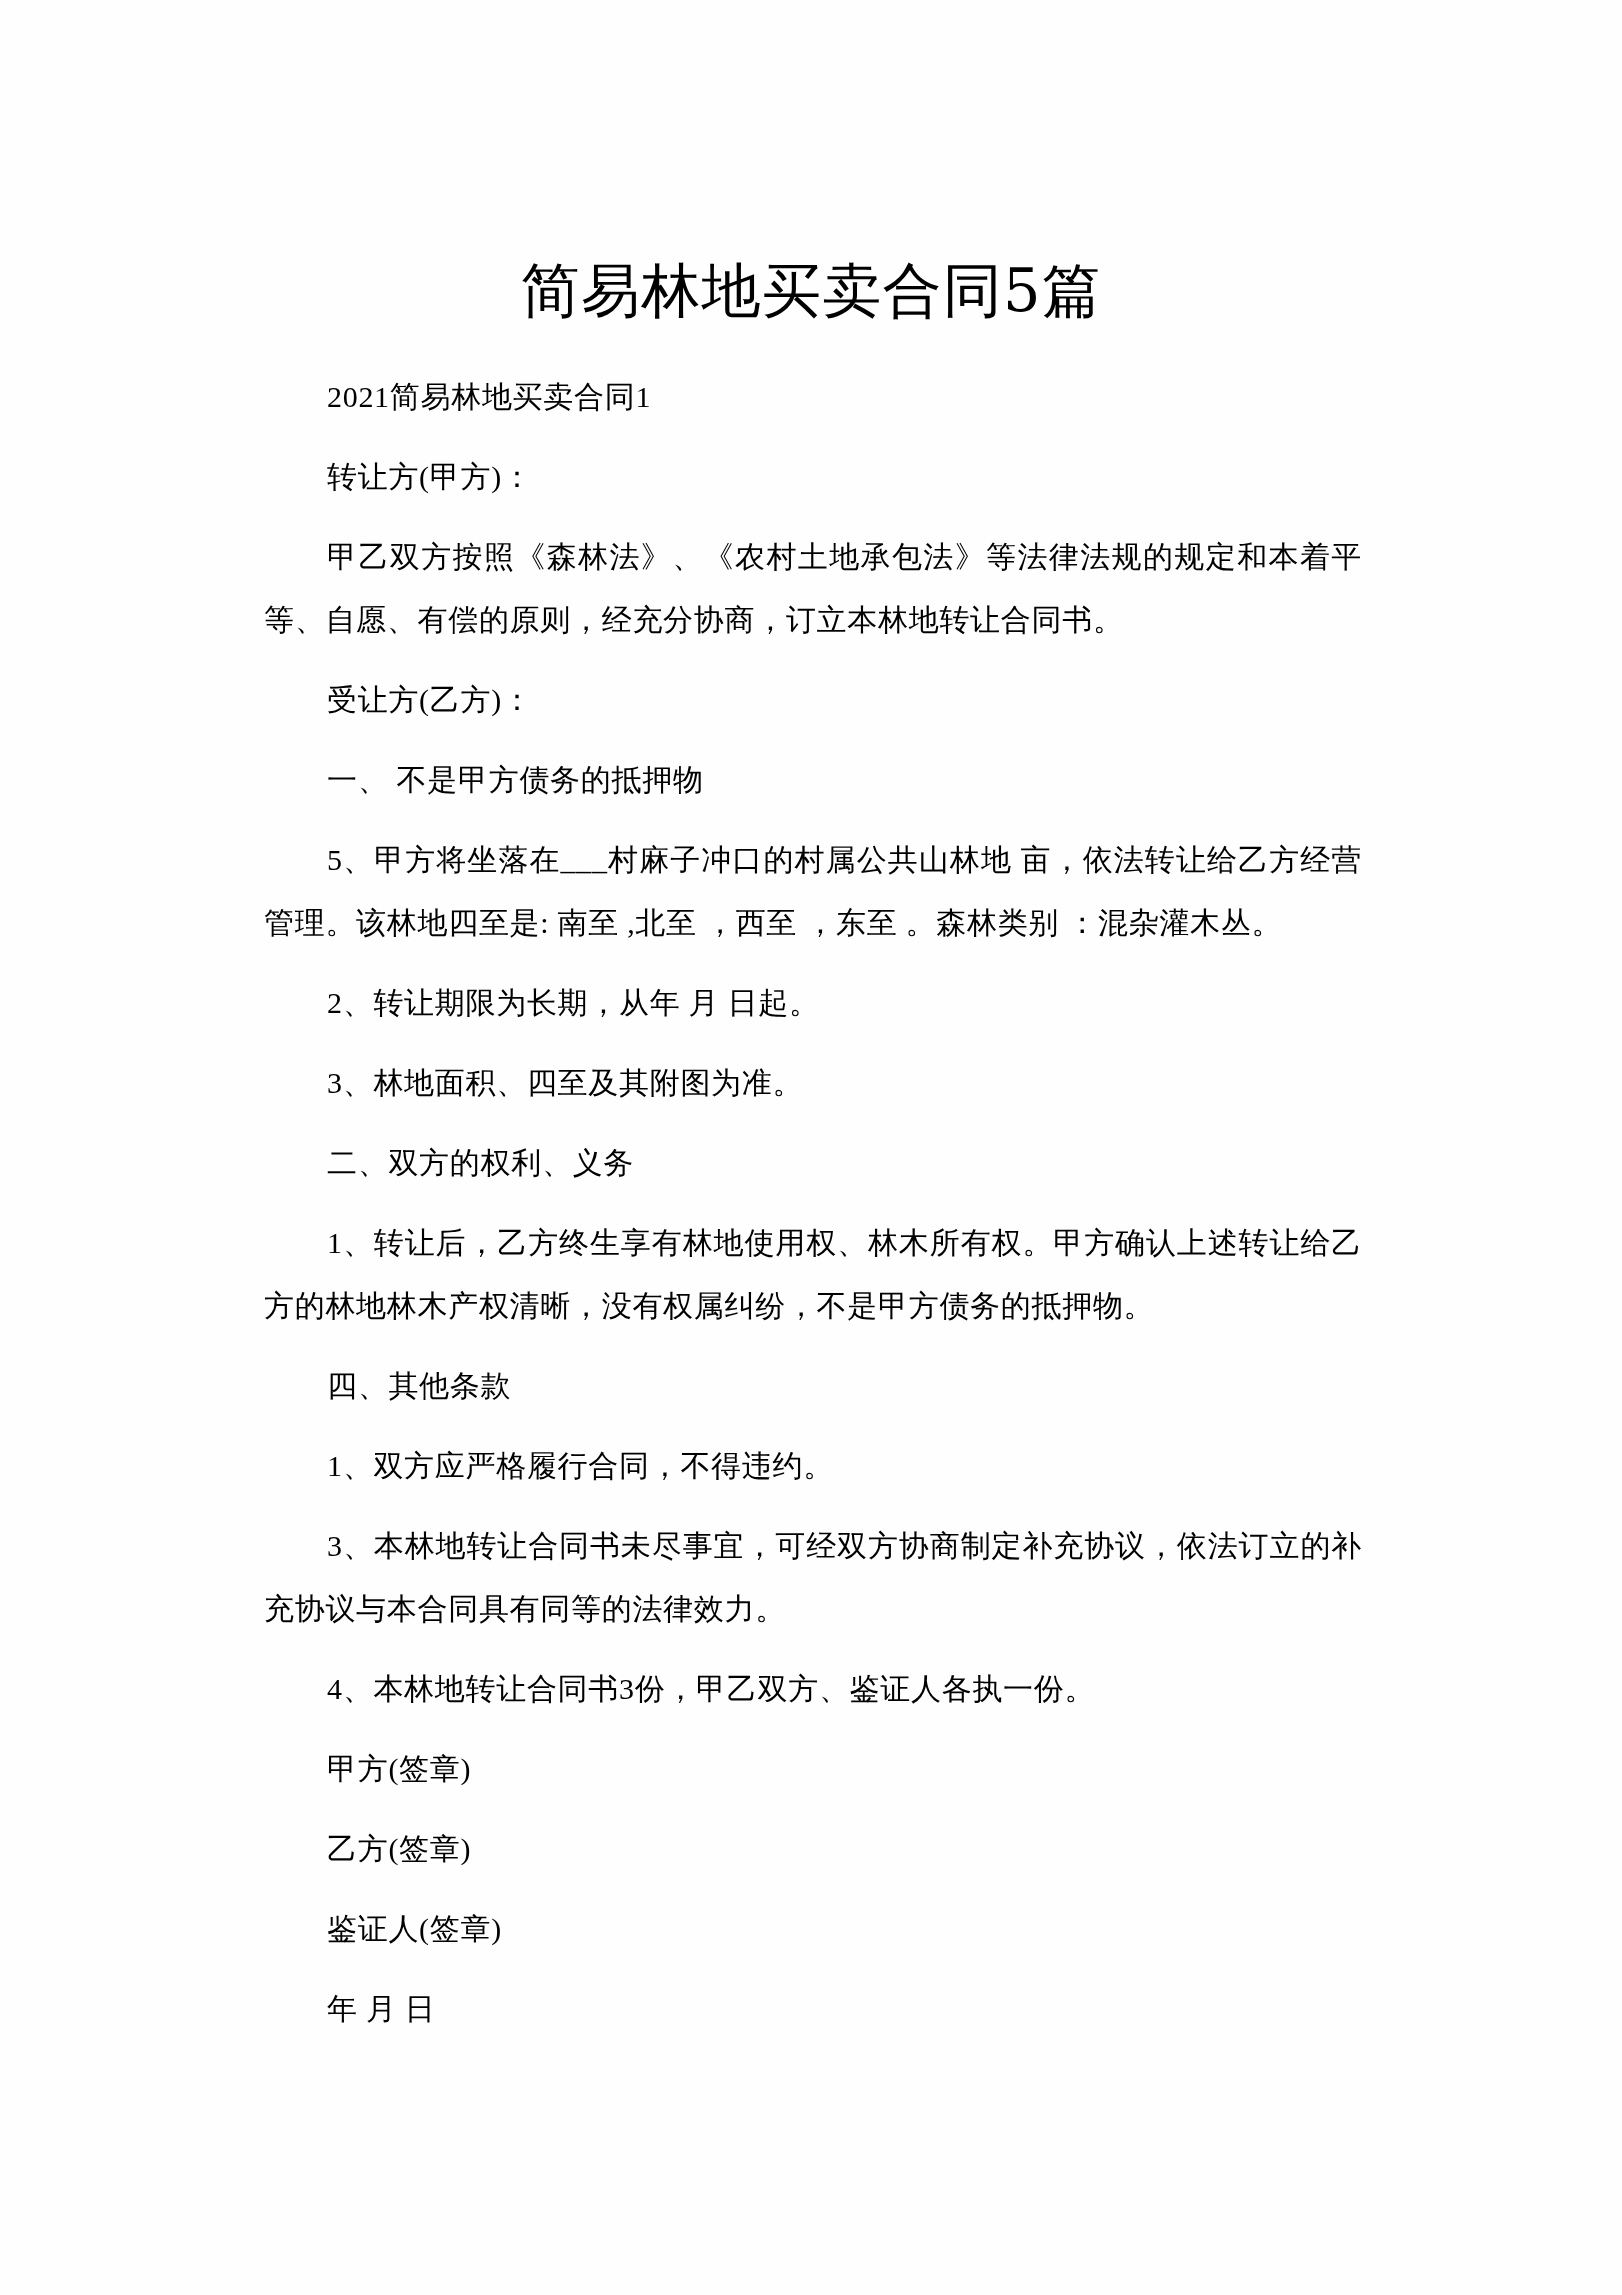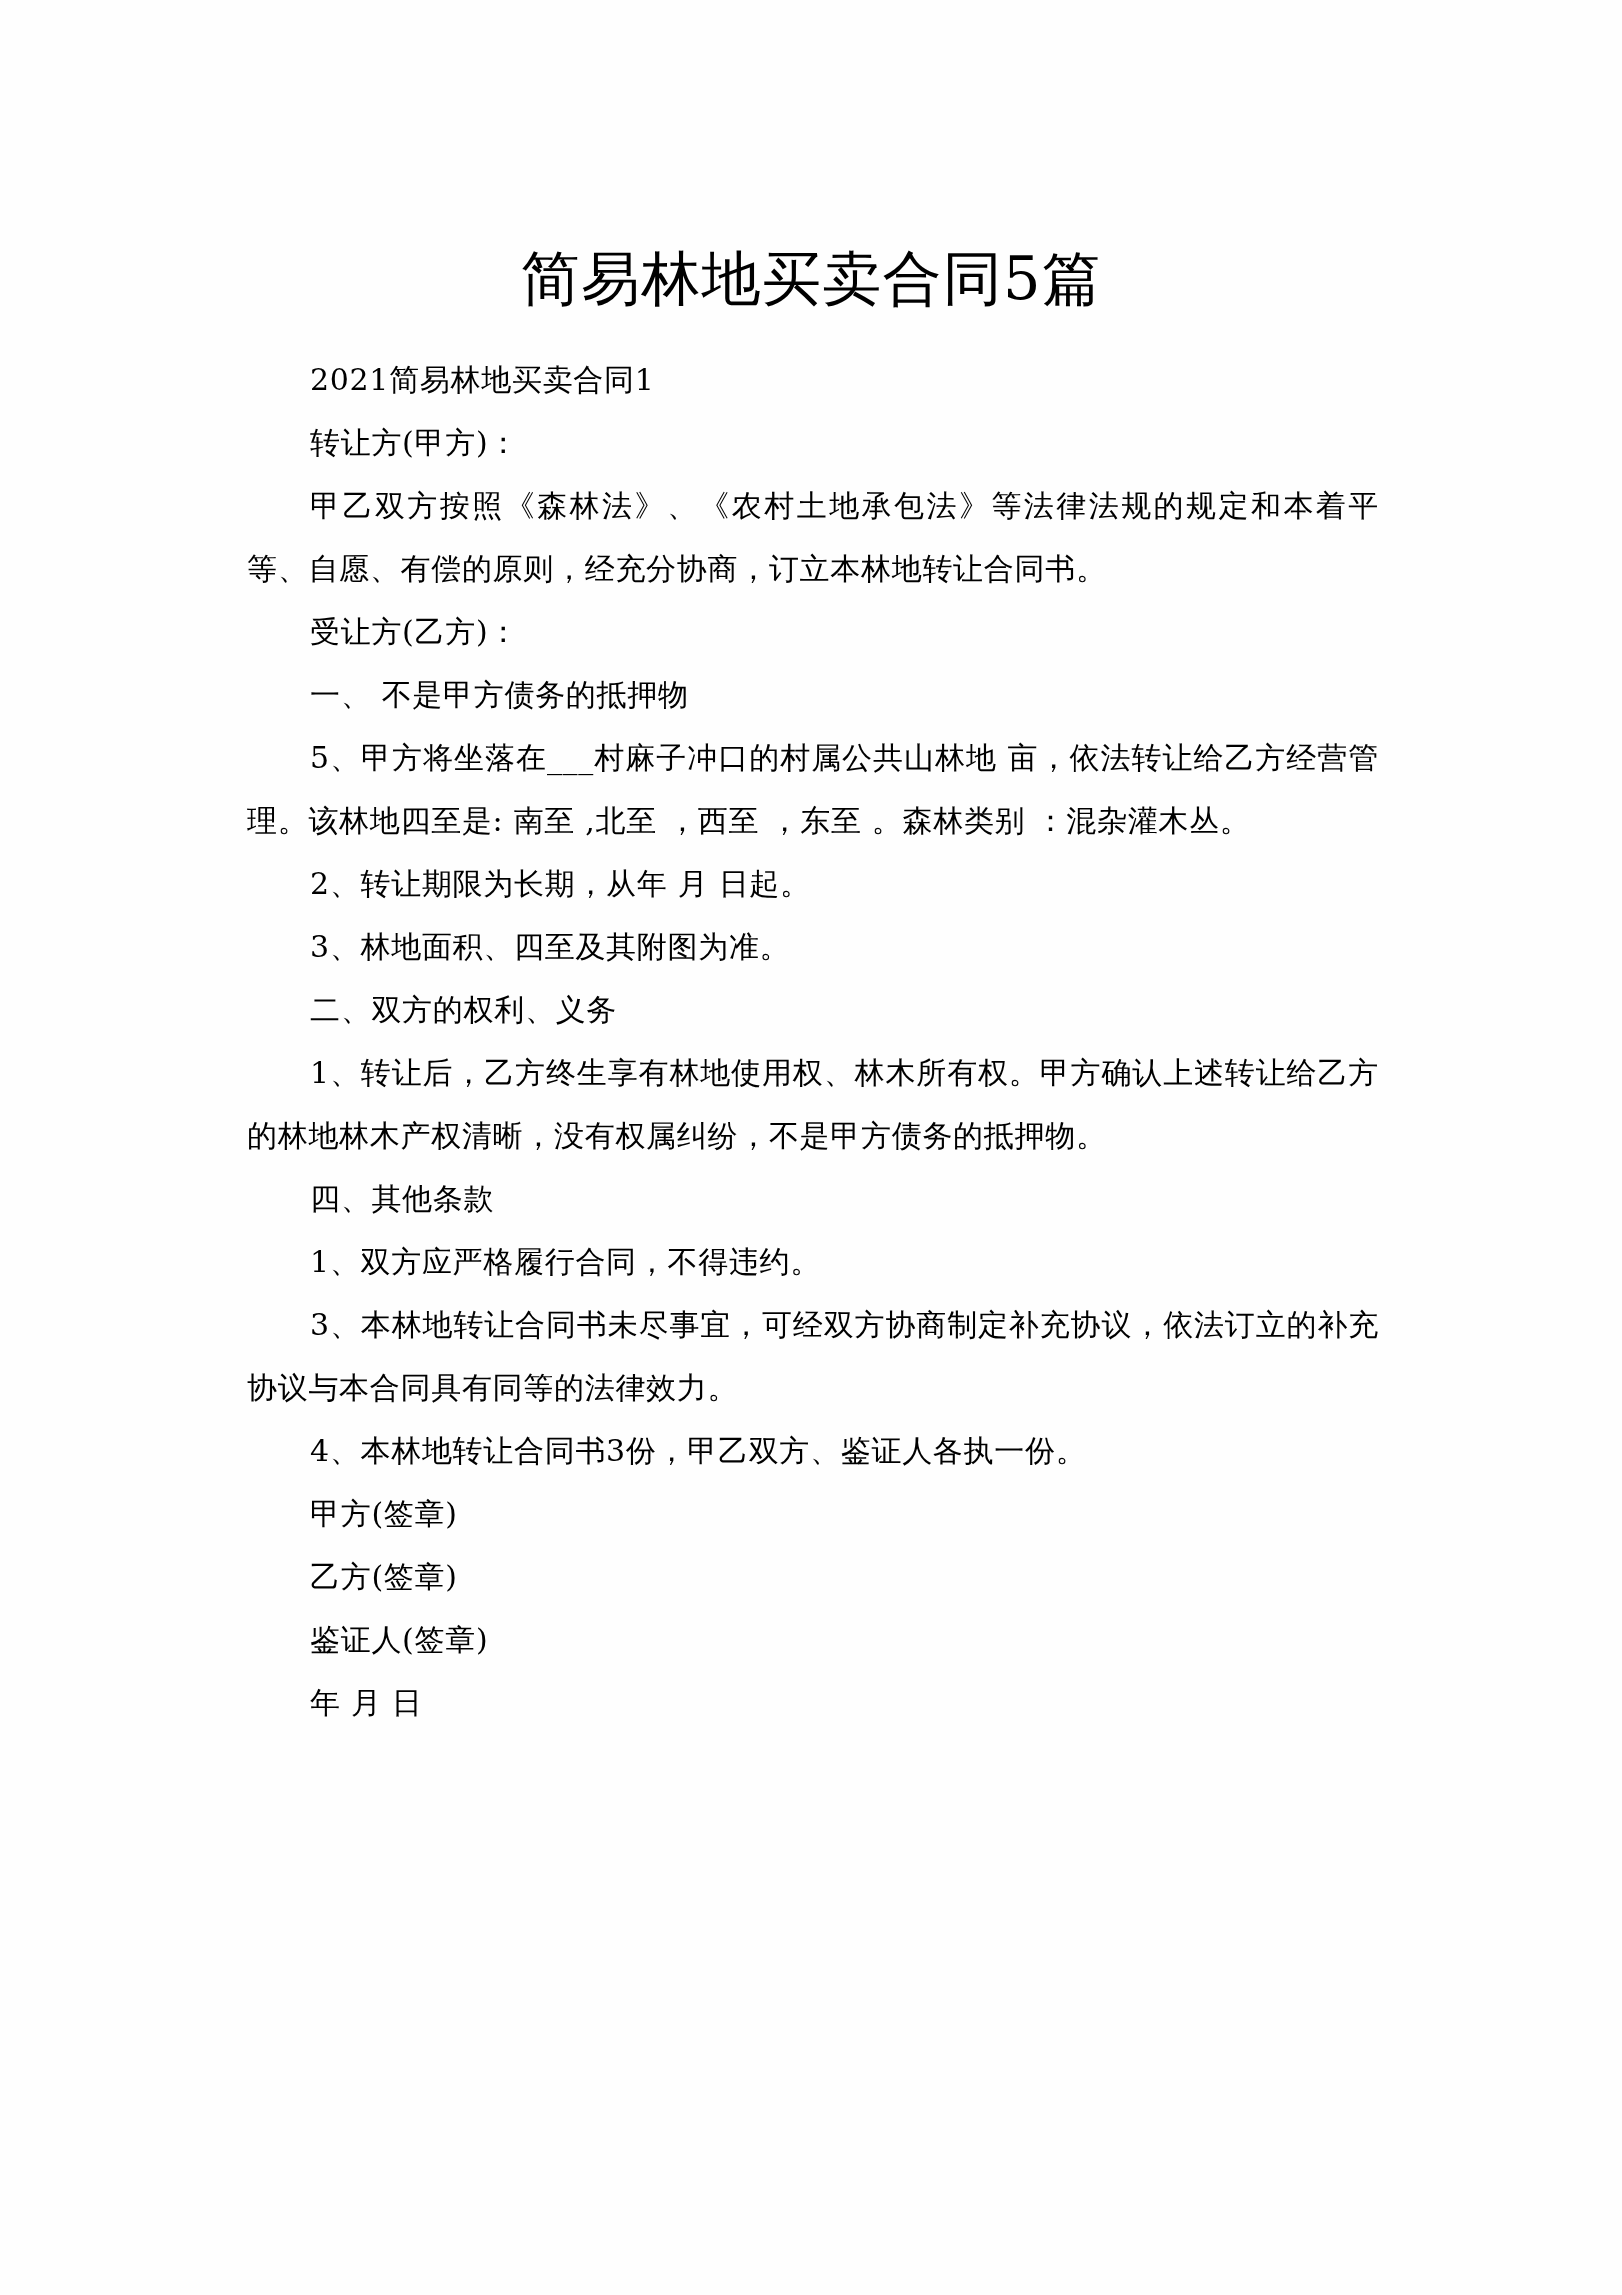--- a/index.html
+++ b/index.html
@@ -3,31 +3,32 @@
 <meta charset="utf-8">
 <style>
   html, body { margin: 0; padding: 0; background: #ffffff; }
   body {
     width: 1623px; height: 2295px; position: relative; overflow: hidden;
     font-family: "DejaVu Serif", "Liberation Serif", serif;
     color: #000000;
   }
   .page { position: absolute; left: 0; top: 0; width: 1623px; height: 2295px; background: #fefefe; }
   .title {
-    position: absolute; left: 0; top: 196px; width: 1623px;
+    position: absolute; left: 0; top: 208px; width: 1623px;
     text-align: center; font-size: 59px; line-height: 85px;
     letter-spacing: 1.3px; font-weight: normal;
   }
   .body {
     position: absolute; left: 247px; top: 348px; width: 1132px;
   }
   .p {
-    font-size: 30px; line-height: 63px; margin: 0;
+    font-size: 30px; line-height: 63px; margin: 17px;
     text-indent: 63px; text-align: justify; text-align-last: left;
     letter-spacing: 0.7px;
+    font-family: Liberation Serif, serif;
   }
 </style>
 </head>
 <body>
 
 <div class="page">
   <h1 class="title">简易林地买卖合同5篇</h1>
 
   <div class="body">
     <p class="p">2021简易林地买卖合同1</p>

